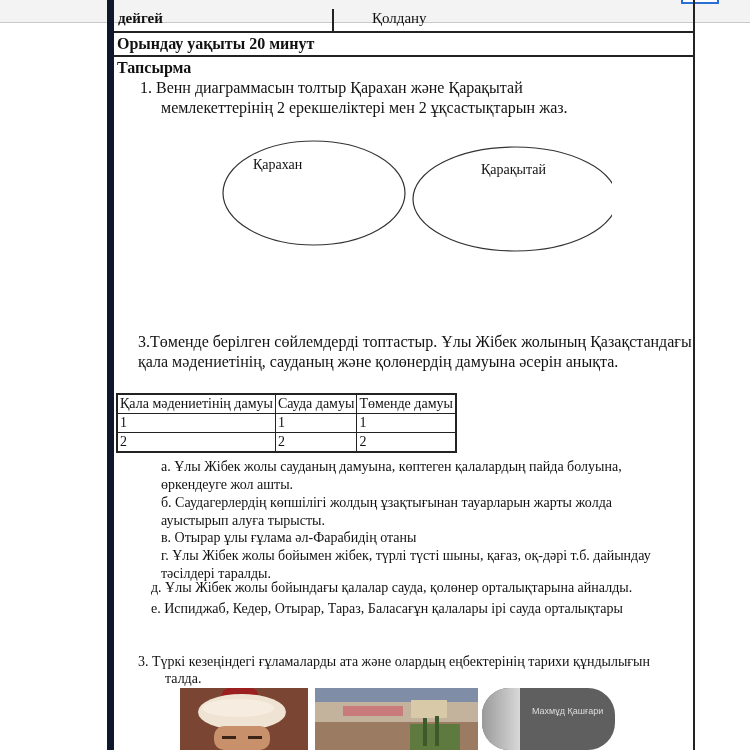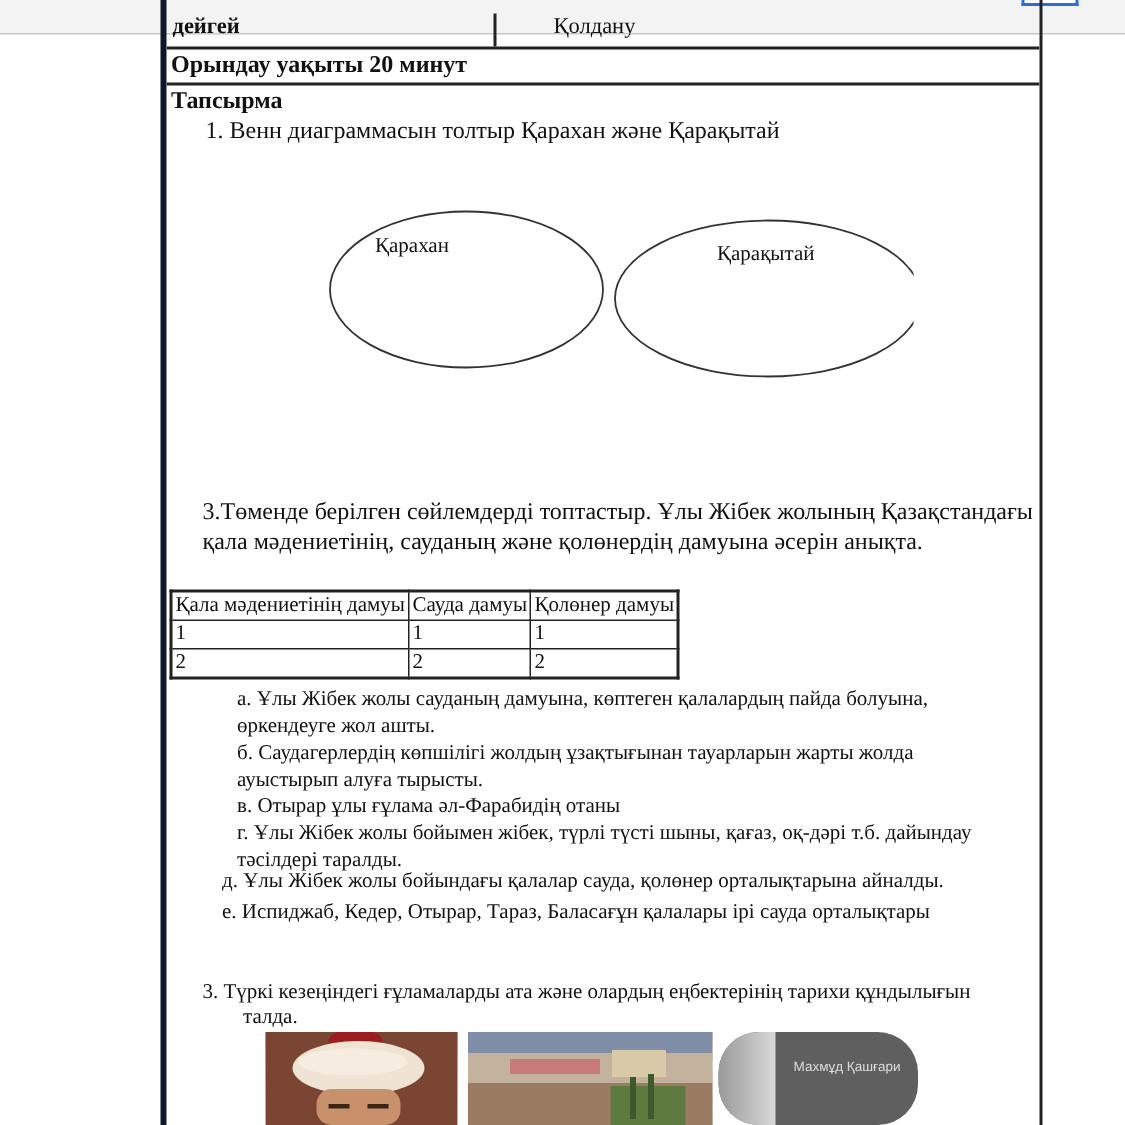--- a/index.html
+++ b/index.html
@@ -12,21 +12,21 @@
   .toolbar {
     position:absolute; left:0; top:0; width:750px; height:22px;
     background:#f3f3f3; border-bottom:1px solid #c9c9c9;
   }
   .toolbar-box {
     position:absolute; left:681px; top:-4px; width:34px; height:6px;
     border:2px solid #2b6fd6; border-top:none; background:#fff;
   }
   .page {
     position:absolute; left:107px; top:0; width:588px; height:750px;
-    border-left:4px solid #0f172a; border-right:2px solid #222;
+    border-left:7px solid #0f172a; border-right:2px solid #222;
     box-sizing:border-box; overflow:hidden;
   }
   .row-prev {
     position:absolute; left:0; top:9px; width:100%; height:22px;
     border-bottom:2px solid #222;
   }
   .row-prev .c1 {
     position:absolute; left:4px; top:0; font-weight:bold; font-size:15px; line-height:18px;
   }
   .row-prev .divider {
@@ -83,39 +83,40 @@
 
   <div class="row-time">
     <span>Орындау уақыты 20 минут</span>
   </div>
 
   <div class="task-title">Тапсырма</div>
 
   <div class="q1">
     <span>1.</span>
     <span>Венн диаграммасын толтыр   Қарахан  және  Қарақытай</span>
+    <span class="line2">мемлекеттерінің  2 ерекшеліктері мен 2 ұқсастықтарын  жаз.</span>
   </div>
 
   <div class="venn">
     <svg width="390" height="115">
       <ellipse cx="92" cy="53" rx="91" ry="52" fill="none" stroke="#333" stroke-width="1.2"></ellipse>
       <ellipse cx="293" cy="59" rx="102" ry="52" fill="none" stroke="#333" stroke-width="1.2"></ellipse>
     </svg>
     <span class="venn-label" style="left:31px;top:17px;">Қарахан</span>
     <span class="venn-label" style="left:259px;top:22px;">Қарақытай</span>
   </div>
 
   <div class="q2">3.Төменде берілген сөйлемдерді топтастыр. Ұлы Жібек жолының Қазақстандағы қала мәдениетінің,  сауданың  және   қолөнердің дамуына әсерін анықта.</div>
 
   <table class="grp">
     <tbody>
         <tr>
       <td>Қала мәдениетінің дамуы</td>
       <td>Сауда дамуы</td>
-      <td>Қолөнер дамуы</td>
+      <td>Төменде дамуы</td>
     </tr>
     <tr>
       <td>1</td>
       <td>1</td>
       <td>1</td>
     </tr>
     <tr>
       <td>2</td>
       <td>2</td>
       <td>2</td>

